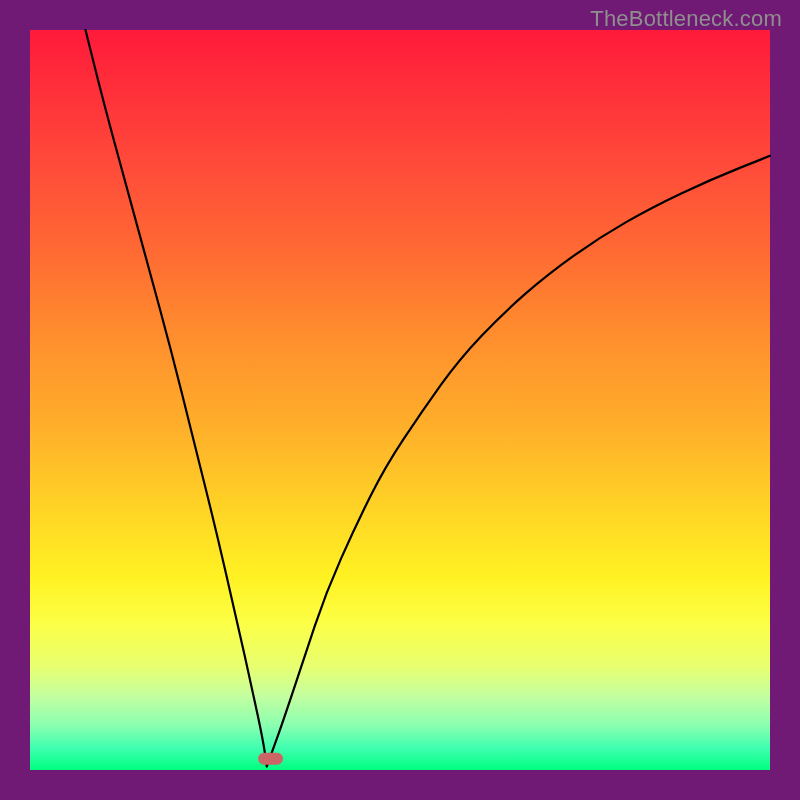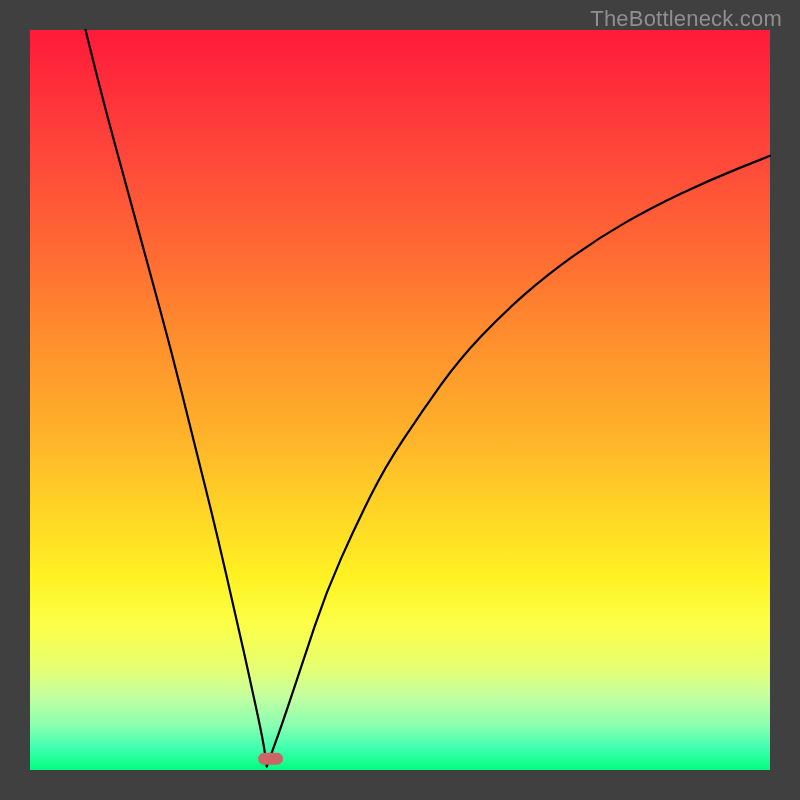--- a/index.html
+++ b/index.html
@@ -8,21 +8,21 @@
     width: 800px;
     height: 800px;
     overflow: hidden;
     background: #000;
     font-family: Arial, Helvetica, sans-serif;
   }
   .stage {
     position: relative;
     width: 800px;
     height: 800px;
-    background: #404040;
+    background: #701a75;
   }
   .plot {
     position: absolute;
     left: 30px;
     top: 30px;
     width: 740px;
     height: 740px;
     background: linear-gradient(to bottom,
       #ff1a3a 0%,
       #ff2f3a 8%,

